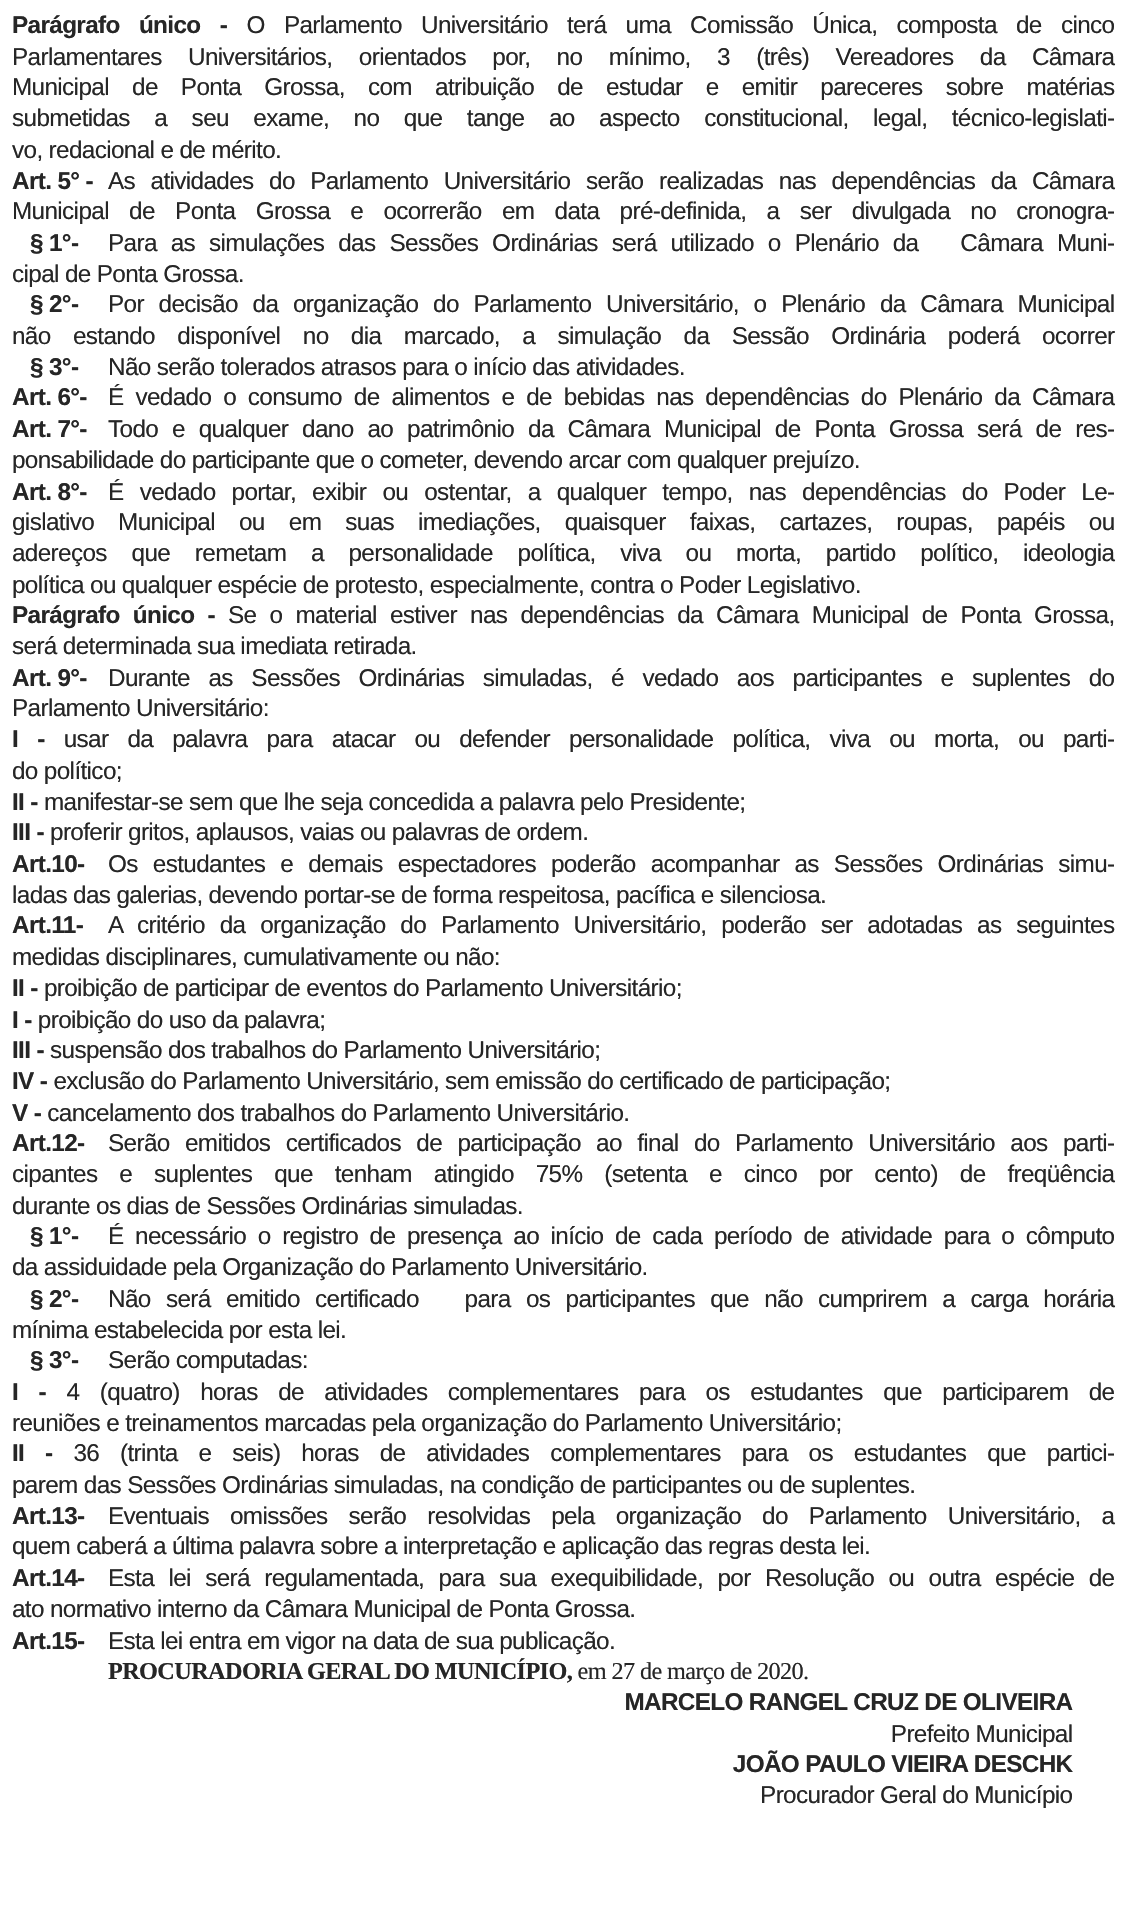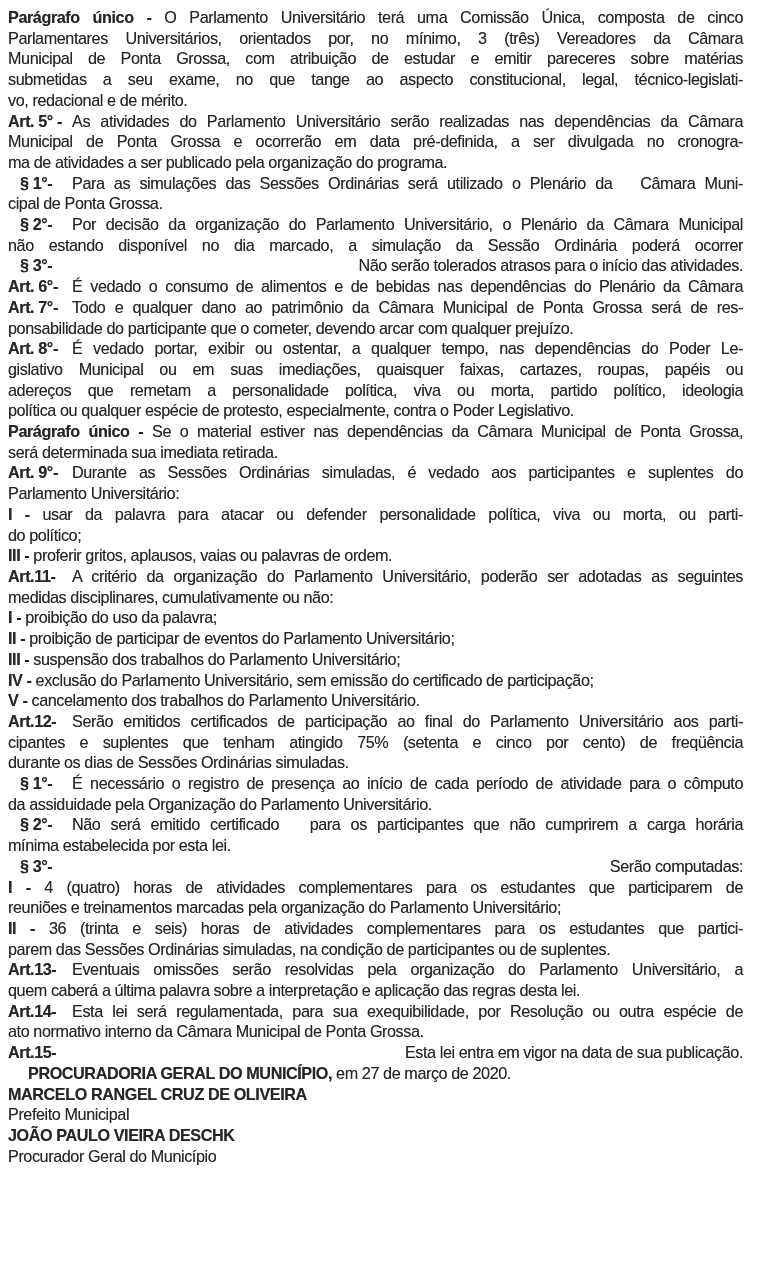--- a/index.html
+++ b/index.html
@@ -19,45 +19,44 @@
     text-shadow: 0 0 0.4px rgba(20,20,20,0.45);
   }
   .ln { white-space: nowrap; }
   .just { text-align: justify; text-align-last: justify; text-justify: inter-word; }
   .indent { }
   .l0 { display: flex; }
   .l0 .lab { flex: 0 0 auto; font-weight: 700; white-space: nowrap; }
   .l0.art .lab { width: 64px; }
   .l0.sec { padding-left: 12px; }
   .l0.sec .lab { width: 52px; }
-  .l0 .fill { flex: 1 1 auto; min-width: 0; white-space: nowrap; text-align: right; }
+  .l0 .fill { flex: 1 1 auto; min-width: 0; white-space: nowrap; }
   .ln b, .lab { font-weight: 700; }
-  .sig-office-line { margin-left: 20px; }
-  .sig-center { text-align: left; margin-right: 28px; }
+  .sig-office-line { margin-left: 64px; font-family: Liberation Serif, serif; }
+  .sig-center { text-align: right; margin-right: 28px; }
   .bold { font-weight: 700; }
 </style>
 </head>
 <body>
 
 <div class="page" style="--bg: #ffffff; --fg: #262626;">
   <div id="paragraphs">
       <div>
         <div class="ln just"><b>Parágrafo único -</b> O Parlamento Universitário terá uma Comissão Única, composta de cinco</div>
         <div class="ln indent just">Parlamentares Universitários, orientados por, no mínimo, 3 (três) Vereadores da Câmara</div>
         <div class="ln indent just">Municipal de Ponta Grossa, com atribuição de estudar e emitir pareceres sobre matérias</div>
         <div class="ln indent just">submetidas a seu exame, no que tange ao aspecto constitucional, legal, técnico-legislati-</div>
         <div class="ln indent">vo, redacional e de mérito.</div>
       </div>
       <div>
         <div class="ln l0 art">
           <span class="lab">Art. 5° -</span>
           <span class="fill just">As atividades do Parlamento Universitário serão realizadas nas dependências da Câmara</span>
         </div>
         <div class="ln indent just">Municipal de Ponta Grossa e ocorrerão em data pré-definida, a ser divulgada no cronogra-</div>
-        <div class="ln indent">ma de atividades a ser publicado pela organização do programa.</div>
       </div>
       <div>
         <div class="ln l0 sec">
           <span class="lab">§ 1°-</span>
           <span class="fill just">Para as simulações das Sessões Ordinárias será utilizado o Plenário da &nbsp; Câmara Muni-</span>
         </div>
         <div class="ln indent">cipal de Ponta Grossa.</div>
       </div>
       <div>
         <div class="ln l0 sec">
@@ -103,34 +102,44 @@
           <span class="lab">Art. 9°-</span>
           <span class="fill just">Durante as Sessões Ordinárias simuladas, é vedado aos participantes e suplentes do</span>
         </div>
         <div class="ln indent">Parlamento Universitário:</div>
       </div>
       <div>
         <div class="ln indent just"><b>I -</b> usar da palavra para atacar ou defender personalidade política, viva ou morta, ou parti-</div>
         <div class="ln indent">do político;</div>
       </div>
       <div>
+        <div class="ln indent"><b>II -</b> manifestar-se sem que lhe seja concedida a palavra pelo Presidente;</div>
+      </div>
+      <div>
         <div class="ln indent"><b>III -</b> proferir gritos, aplausos, vaias ou palavras de ordem.</div>
+      </div>
+      <div>
+        <div class="ln l0 art">
+          <span class="lab">Art.10-</span>
+          <span class="fill just">Os estudantes e demais espectadores poderão acompanhar as Sessões Ordinárias simu-</span>
+        </div>
+        <div class="ln indent">ladas das galerias, devendo portar-se de forma respeitosa, pacífica e silenciosa.</div>
       </div>
       <div>
         <div class="ln l0 art">
           <span class="lab">Art.11-</span>
           <span class="fill just">A critério da organização do Parlamento Universitário, poderão ser adotadas as seguintes</span>
         </div>
         <div class="ln indent">medidas disciplinares, cumulativamente ou não:</div>
       </div>
       <div>
+        <div class="ln indent"><b>II -</b> proibição de participar de eventos do Parlamento Universitário;</div>
+      </div>
+      <div>
         <div class="ln indent"><b>I -</b> proibição do uso da palavra;</div>
-      </div>
-      <div>
-        <div class="ln indent"><b>II -</b> proibição de participar de eventos do Parlamento Universitário;</div>
       </div>
       <div>
         <div class="ln indent"><b>III -</b> suspensão dos trabalhos do Parlamento Universitário;</div>
       </div>
       <div>
         <div class="ln indent"><b>IV -</b> exclusão do Parlamento Universitário, sem emissão do certificado de participação;</div>
       </div>
       <div>
         <div class="ln indent"><b>V -</b> cancelamento dos trabalhos do Parlamento Universitário.</div>
       </div>

